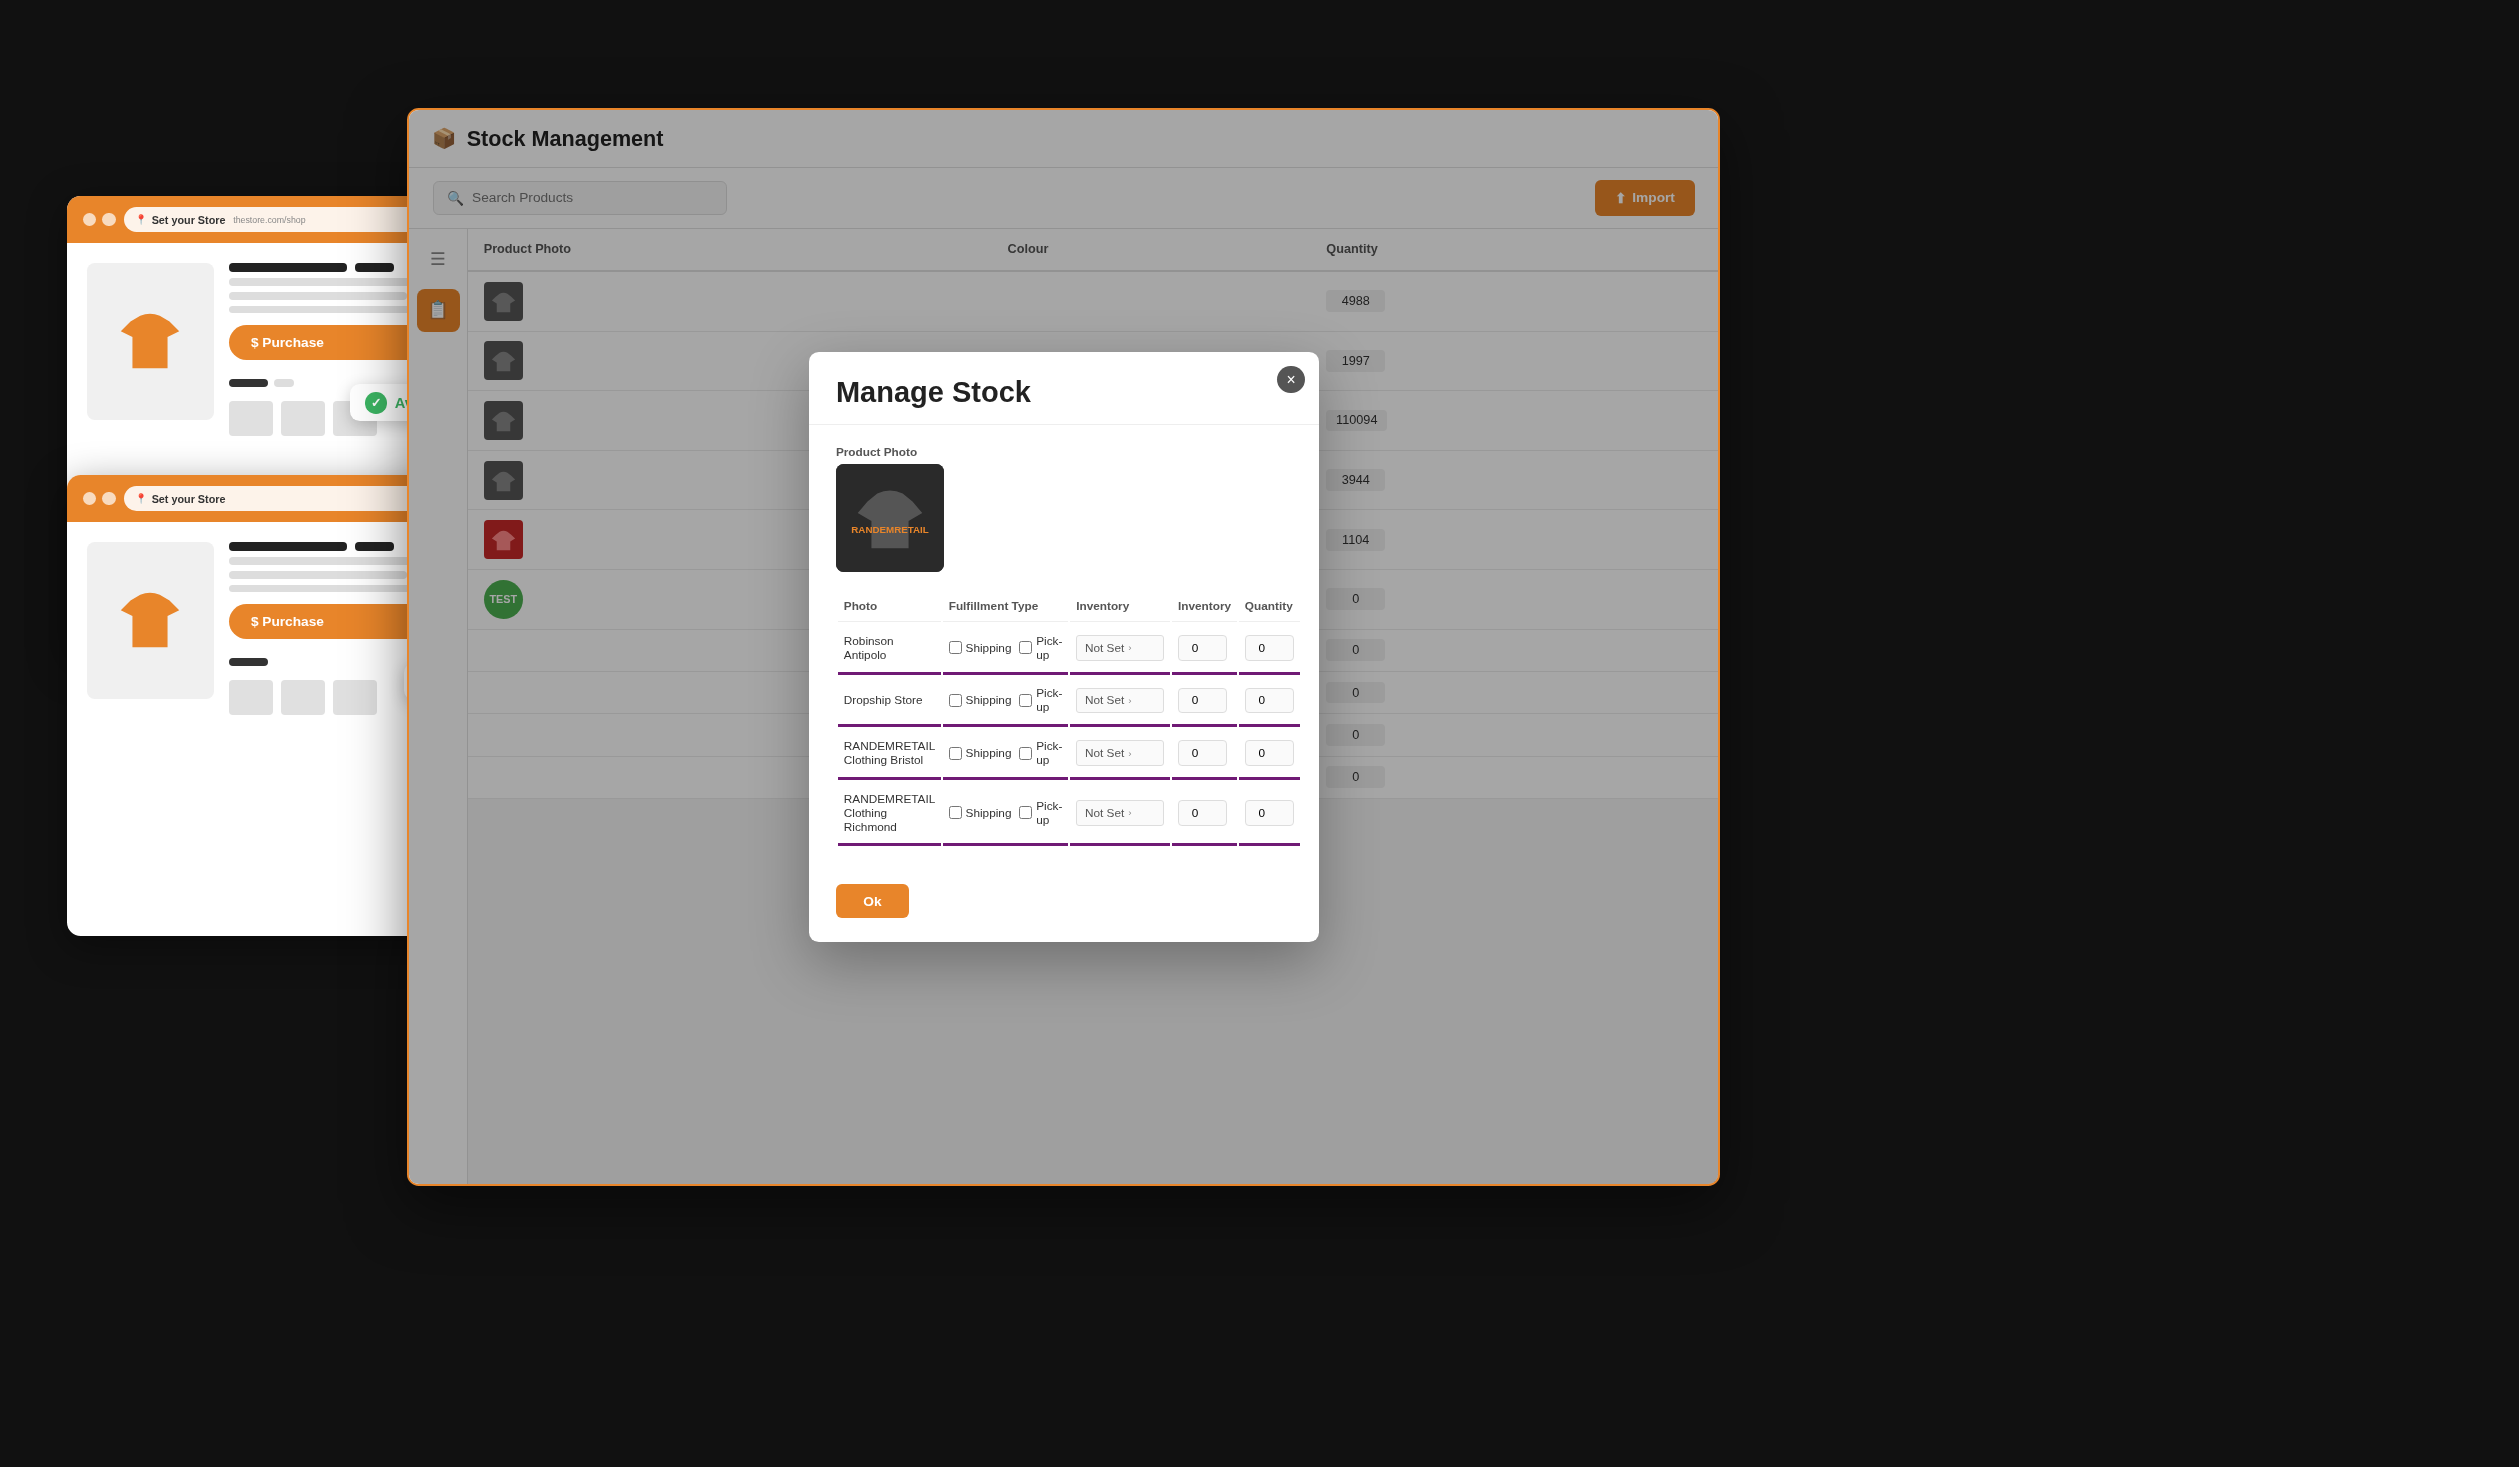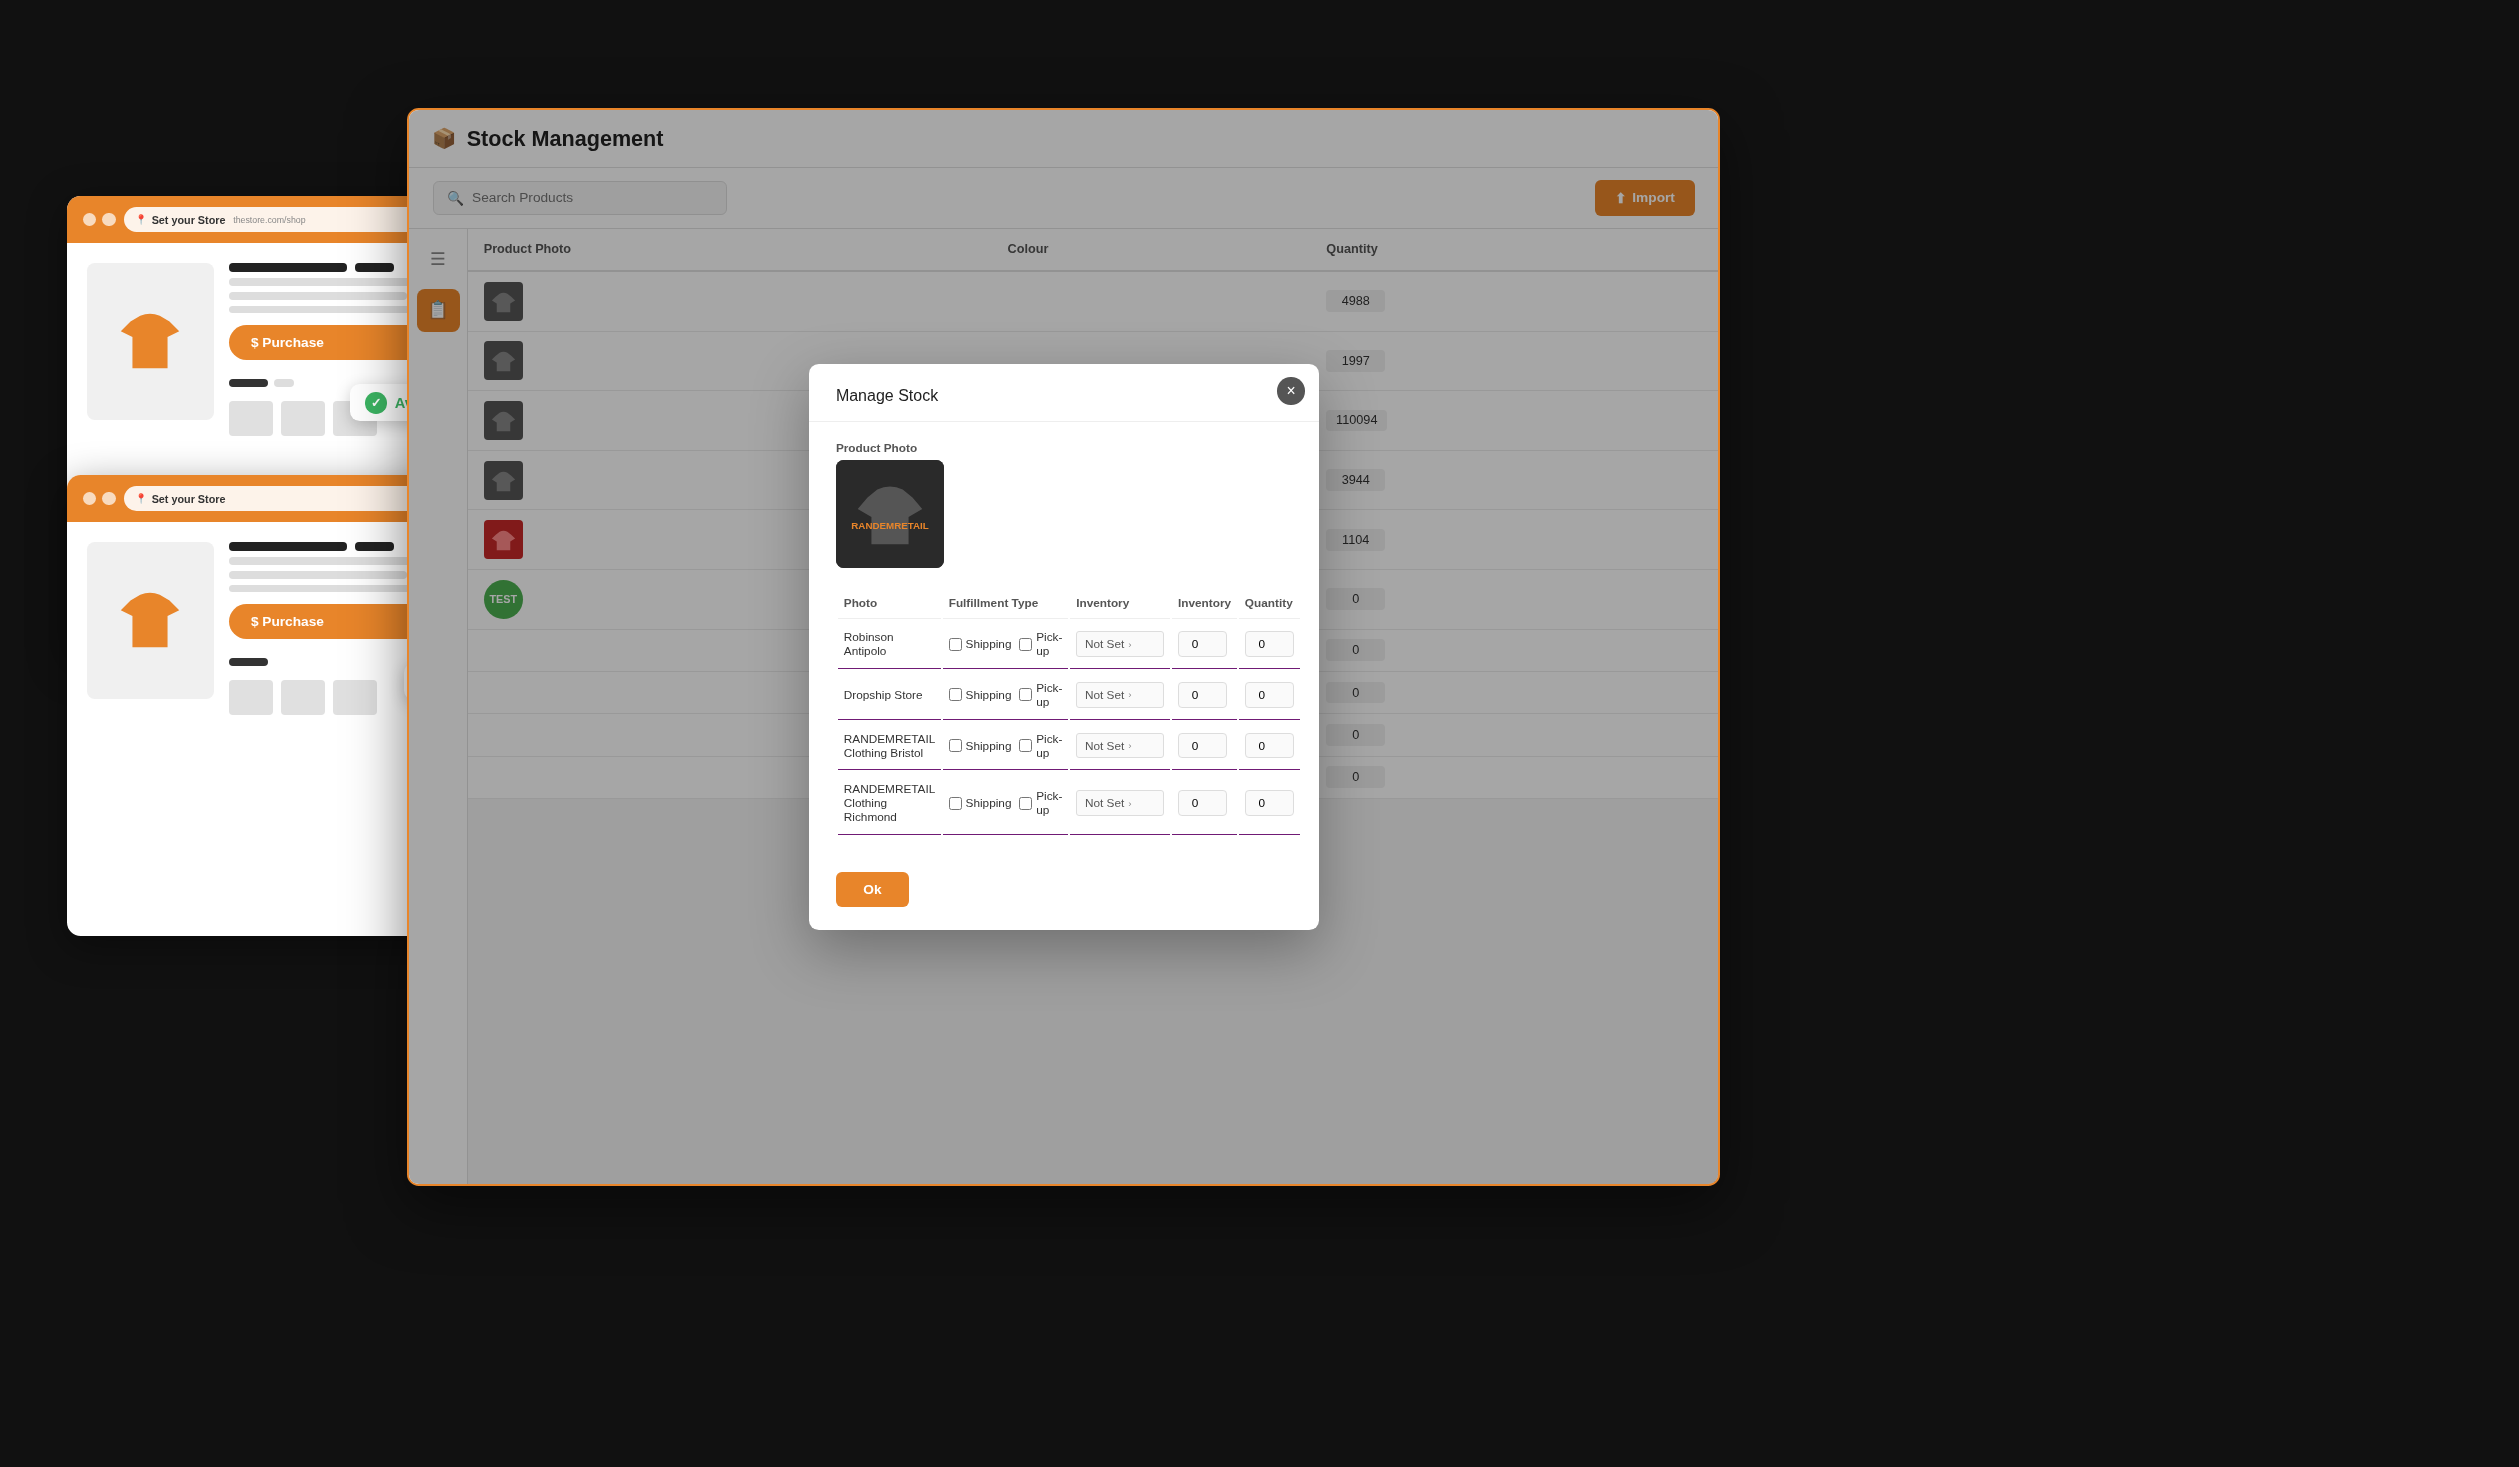--- a/index.html
+++ b/index.html
@@ -244,22 +244,22 @@
       box-shadow: 0 19.6px 59px rgba(0,0,0,0.3);
       position: relative;
     }
 
     .modal-header {
       padding: 23.5px 27.4px 15.7px;
       border-bottom: 1px solid #eee;
     }
 
     .modal-title {
-      font-size: 16px;
-      font-weight: 400;
+      font-size: 29px;
+      font-weight: 700;
       color: #222;
     }
 
     .modal-close {
       position: absolute;
       top: 13.7px; right: 13.7px;
       width: 27.4px; height: 27.4px;
       border-radius: 50%;
       background: #555;
       color: #fff;
@@ -349,21 +349,21 @@
       color: #555;
       padding: 7.8px 5.9px;
       text-align: left;
       border-bottom: 1px solid #eee;
     }
 
     .store-table td {
       font-size: 11.8px;
       color: #333;
       padding: 9.8px 5.9px;
-      border-bottom: 1px solid #701a75;
+      border-bottom: 3px solid #701a75;
       vertical-align: middle;
     }
 
     .inventory-select {
       border: 1px solid #ddd;
       border-radius: 3px;
       padding: 4.9px 7.8px;
       font-size: 11.8px;
       color: #555;
       background: #fafafa;

